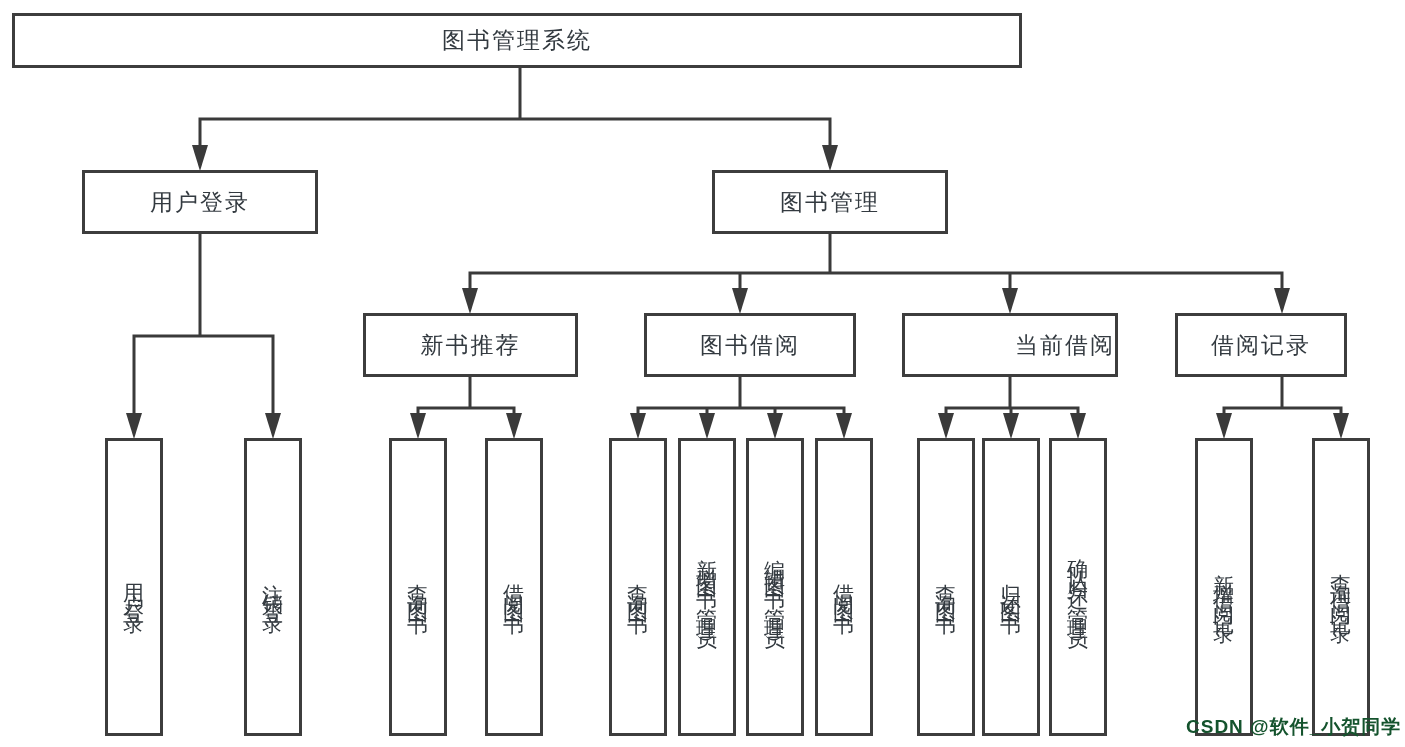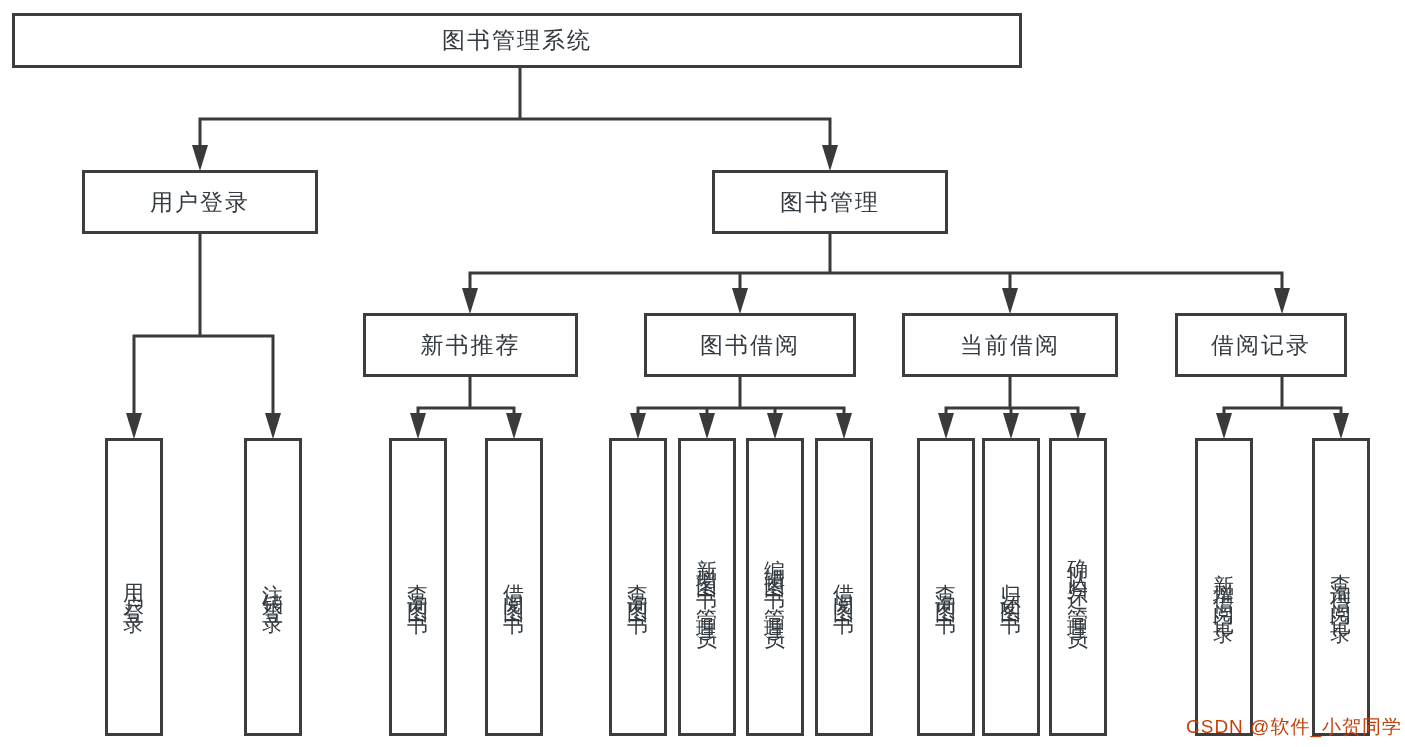--- a/index.html
+++ b/index.html
@@ -48,33 +48,34 @@
     text-orientation: mixed;
     letter-spacing: 10px;
     line-height: 1;
     white-space: nowrap;
   }
   #watermark {
     position: absolute;
     left: 1186px;
     top: 714px;
     font-size: 19px;
-    color: #c2410c;
+    color: #14532d;
     letter-spacing: 1px;
     white-space: nowrap;
+    font-weight: bold;
   }
   
   #n-root   { left: 12px;   top: 13px;  width: 1010px; height: 55px; }
   
   #n-login  { left: 82px;   top: 170px; width: 236px;  height: 64px; }
   #n-mgmt   { left: 712px;  top: 170px; width: 236px;  height: 64px; }
   
   #n-newrec { left: 363px;  top: 313px; width: 215px;  height: 64px; }
   #n-borrow { left: 634px;  top: 313px; width: 212px;  height: 64px; margin-left: 10px; }
-  #n-curr   { left: 902px;  top: 313px; width: 216px;  height: 64px; }
+  #n-curr   { left: 902px;  top: 313px; width: 216px;  height: 64px; justify-content: flex-end; }
   #n-record { left: 1175px; top: 313px; width: 172px;  height: 64px; }
   
   #l1  { left: 105px;  }
   #l2  { left: 244px;  }
   #l3  { left: 389px;  }
   #l4  { left: 485px;  }
   #l5  { left: 609px;  }
   #l6  { left: 678px;  }
   #l7  { left: 746px;  }
   #l8  { left: 815px;  }

